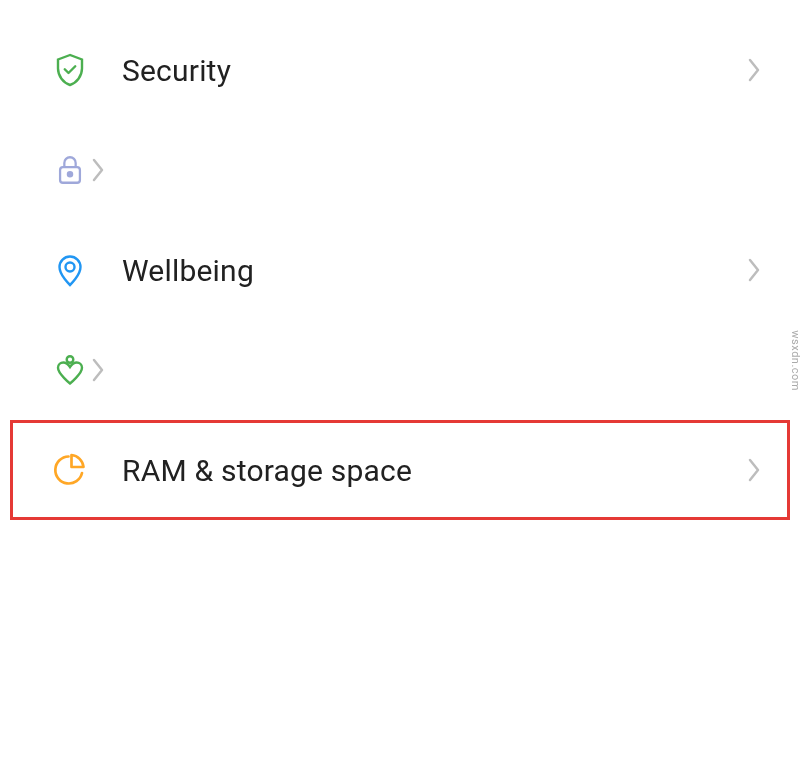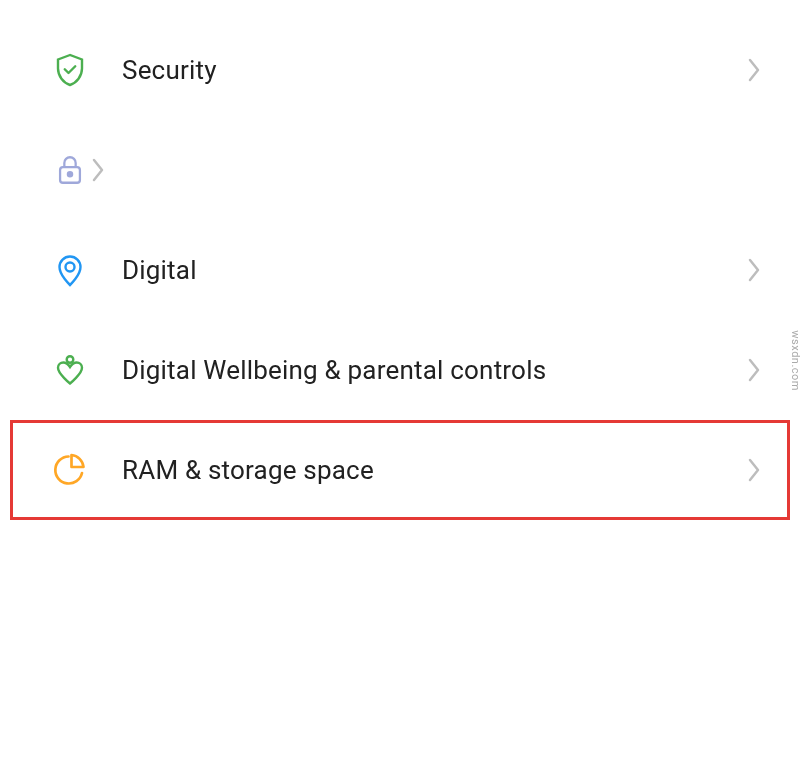--- a/index.html
+++ b/index.html
@@ -32,21 +32,21 @@
     .icon-wrap {
       width: 40px;
       height: 40px;
       display: flex;
       align-items: center;
       justify-content: center;
       flex-shrink: 0;
     }
     .item-label {
       flex: 1;
-      font-size: 26px;
+      font-size: 30px;
       color: #212121;
       margin-left: 32px;
       font-weight: 400;
       letter-spacing: 0.2px;
     }
     .chevron {
       width: 16px;
       height: 28px;
       flex-shrink: 0;
     }
@@ -96,36 +96,35 @@
     </span>
   </div>
 
   <div class="settings-item">
     <span class="icon-wrap">
       <svg viewBox="0 0 24 24" width="36" height="36" fill="none" stroke="#2196f3" stroke-width="1.6">
         <path d="M12 22 s7-6.5 7-12 a7 7 0 0 0 -14 0 c0 5.5 7 12 7 12 z"></path>
         <circle cx="12" cy="10" r="3"></circle>
       </svg>
     </span>
-    <span class="item-label">Digital</span>
+    <span class="item-label">Wellbeing</span>
     <span class="chevron">
       <svg viewBox="0 0 16 28" width="16" height="28" fill="none" stroke="#bdbdbd" stroke-width="2.5">
         <path d="M4 4 L12 14 L4 24" stroke-linecap="round" stroke-linejoin="round"></path>
       </svg>
     </span>
   </div>
 
   <div class="settings-item">
     <span class="icon-wrap">
       <svg viewBox="0 0 24 24" width="36" height="36" fill="none" stroke="#4caf50" stroke-width="1.6">
         <circle cx="12" cy="5" r="2.2"></circle>
         <path d="M12 21 C12 21 4 14.5 4 10.5 C4 8.3 5.8 7 7.5 7 C9.5 7 11 8.5 12 10 C13 8.5 14.5 7 16.5 7 C18.2 7 20 8.3 20 10.5 C20 14.5 12 21 12 21 Z"></path>
       </svg>
     </span>
-    <span class="item-label">Digital Wellbeing &amp; parental controls</span>
     <span class="chevron">
       <svg viewBox="0 0 16 28" width="16" height="28" fill="none" stroke="#bdbdbd" stroke-width="2.5">
         <path d="M4 4 L12 14 L4 24" stroke-linecap="round" stroke-linejoin="round"></path>
       </svg>
     </span>
   </div>
 
   <div class="settings-item highlighted">
     <span class="icon-wrap">
       <svg viewBox="0 0 24 24" width="36" height="36" fill="none" stroke="#ffa726" stroke-width="1.8">

